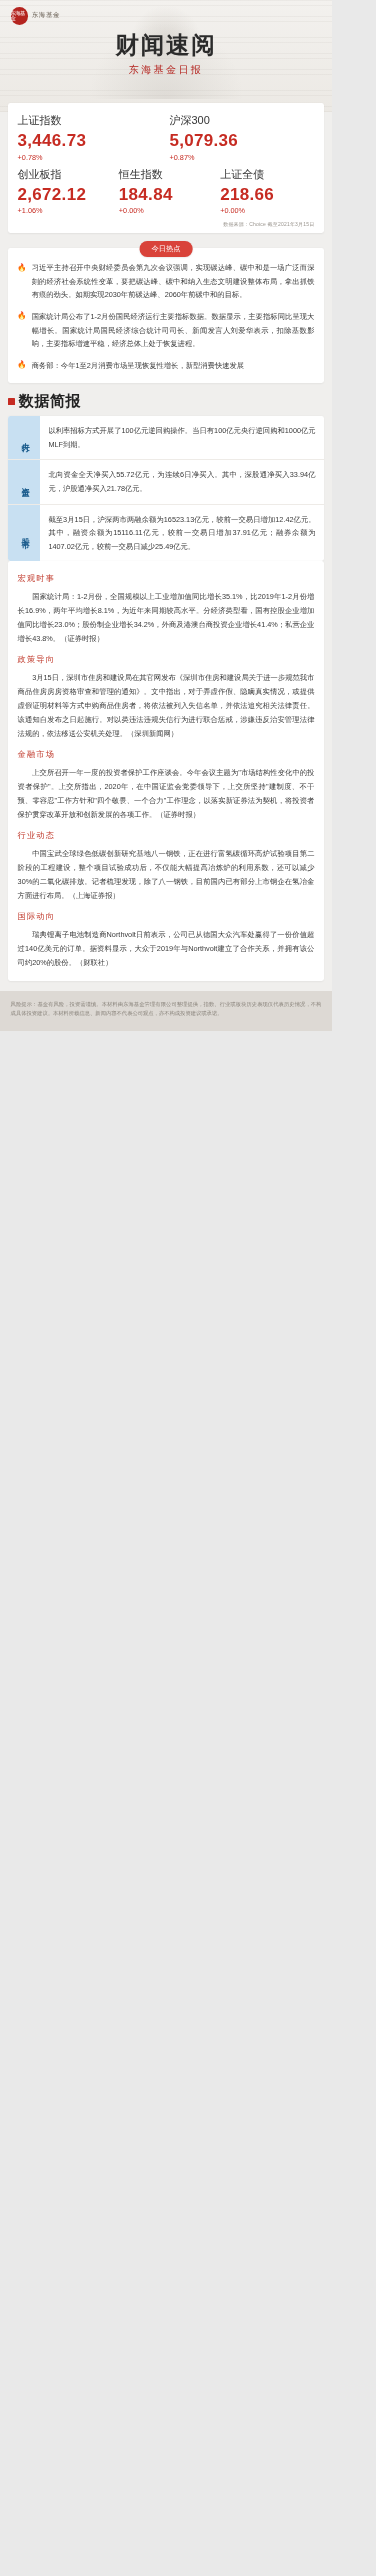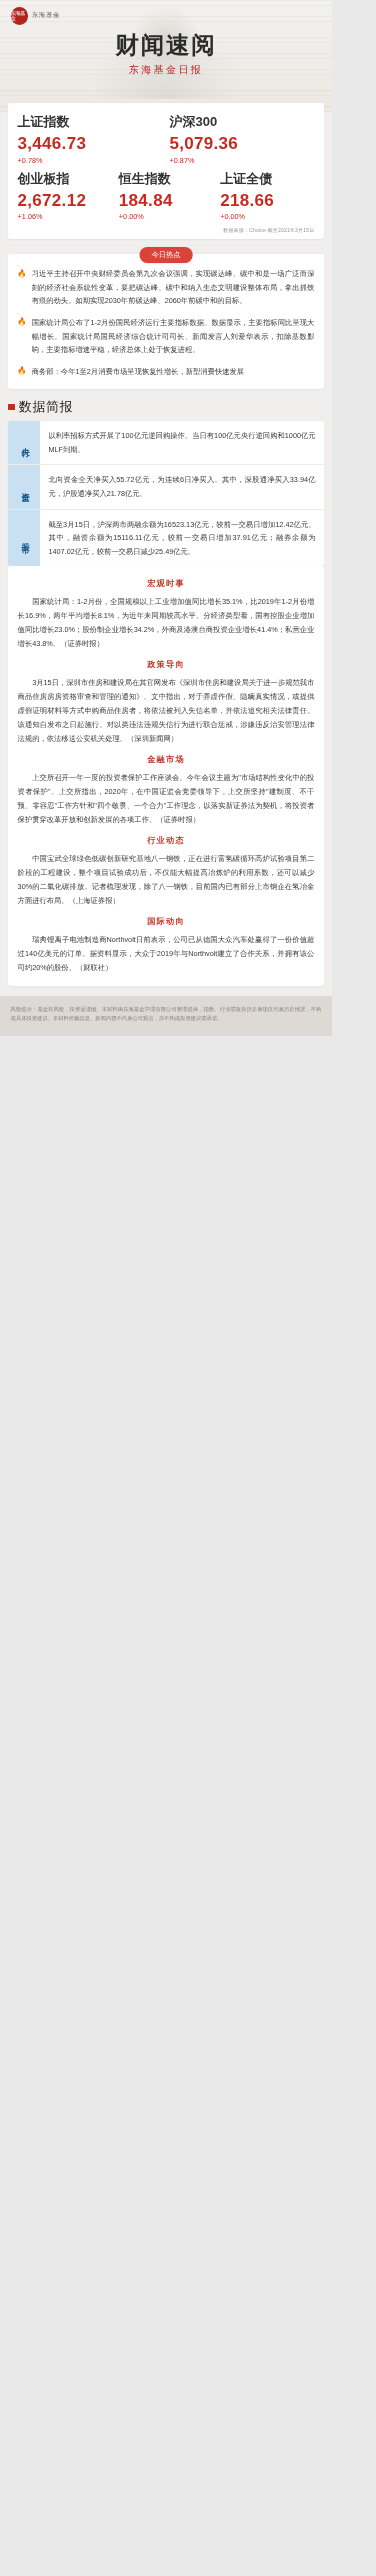--- a/index.html
+++ b/index.html
@@ -63,38 +63,38 @@
   }
 
   
   .index-panel {
     margin: -9.4px 8.2px 0; background: #fff; border-radius: 2.4px;
     padding: 8.2px 5.9px 5.9px; position: relative; z-index: 2;
     box-shadow: 0 0.6px 1.8px rgba(0,0,0,0.06);
   }
   .index-row { display: flex; }
   .index-cell { flex: 1; padding: 2.4px 3.5px; }
-  .idx-name { font-size: 13px; color: #333; margin-bottom: 2.9px; font-weight: bold;}
+  .idx-name { font-size: 11px; color: #333; margin-bottom: 2.9px; font-weight: normal;}
   .idx-val { font-size: 17px; color: #c62b22; font-weight: bold; letter-spacing: 0.3px; }
   .idx-chg { font-size: 7.3px; color: #c62b22; margin-top: 1.8px; }
   .idx-val.flat, .idx-chg.flat { color: #c62b22; }
   .index-note {
     text-align: right; font-size: 5px; color: #9a958e;
     padding: 3.5px 3.5px 0; letter-spacing: 0.2px;
   }
 
   
   .sec-head {
     display: flex; align-items: center; gap: 4.1px;
     margin: 9.4px 8.2px 4.7px;
   }
   .sec-square {
     width: 6.5px; height: 6.5px; background: #c62b22; border-radius: 0.6px;
   }
-  .sec-title { font-size: 13px; font-weight: normal; color: #222; letter-spacing: 0.6px; }
+  .sec-title { font-size: 15px; font-weight: bold; color: #222; letter-spacing: 0.6px; }
 
   
   .card {
     margin: 0 8.2px; background: #fff; border-radius: 2.4px;
     padding: 13px 9.4px 10.6px; position: relative;
     box-shadow: 0 0.6px 1.8px rgba(0,0,0,0.05);
   }
   .pill {
     position: absolute; left: 50%; top: -7.6px; transform: translateX(-50%);
     background: #d9433a; color: #fff; font-size: 7.3px;
@@ -130,21 +130,21 @@
     color: #3a3a3a; text-align: justify;
   }
 
   
   .news-card {
     margin: 0 8.2px; background: #fff; border-radius: 2.4px;
     padding: 3.5px 9.4px 10.6px; box-shadow: 0 0.6px 1.8px rgba(0,0,0,0.05);
   }
   .news-block { padding-top: 8.2px; }
   .news-head {
-    text-align: center; font-size: 8.2px; font-weight: bold;
+    text-align: left; font-size: 8.2px; font-weight: normal;
     color: #c0392b; letter-spacing: 1.2px; margin-bottom: 5.9px;
   }
   .news-body {
     font-size: 7.3px; line-height: 1.92; color: #3a3a3a;
     text-align: justify; text-indent: 2em;
   }
 
   
   .footer {
     margin: 10.6px 0 0; background: #ddd9d4; padding: 8.2px 10.6px 13px;

